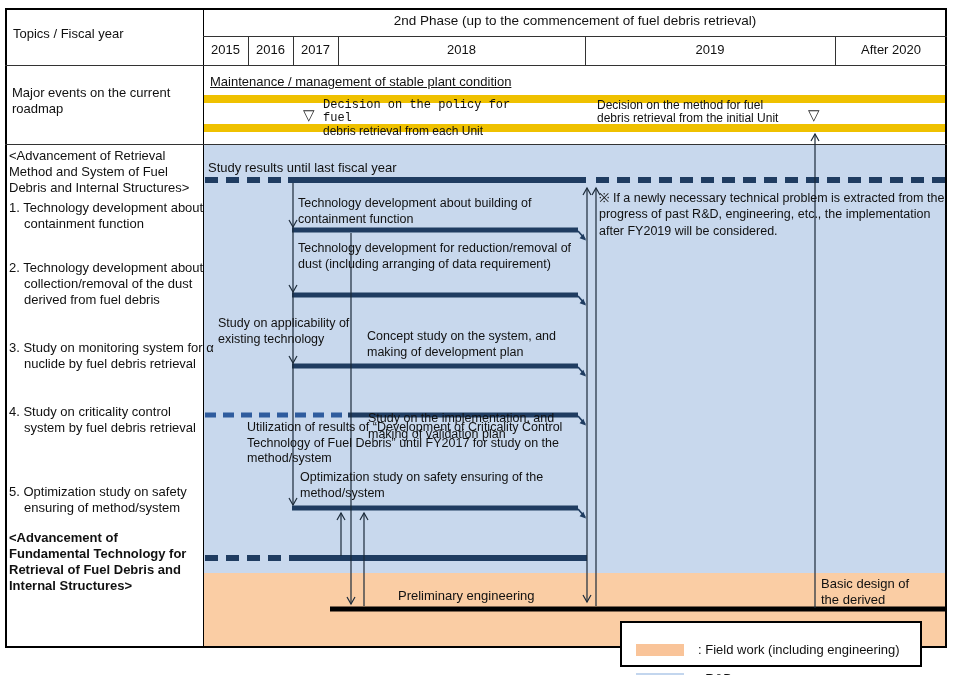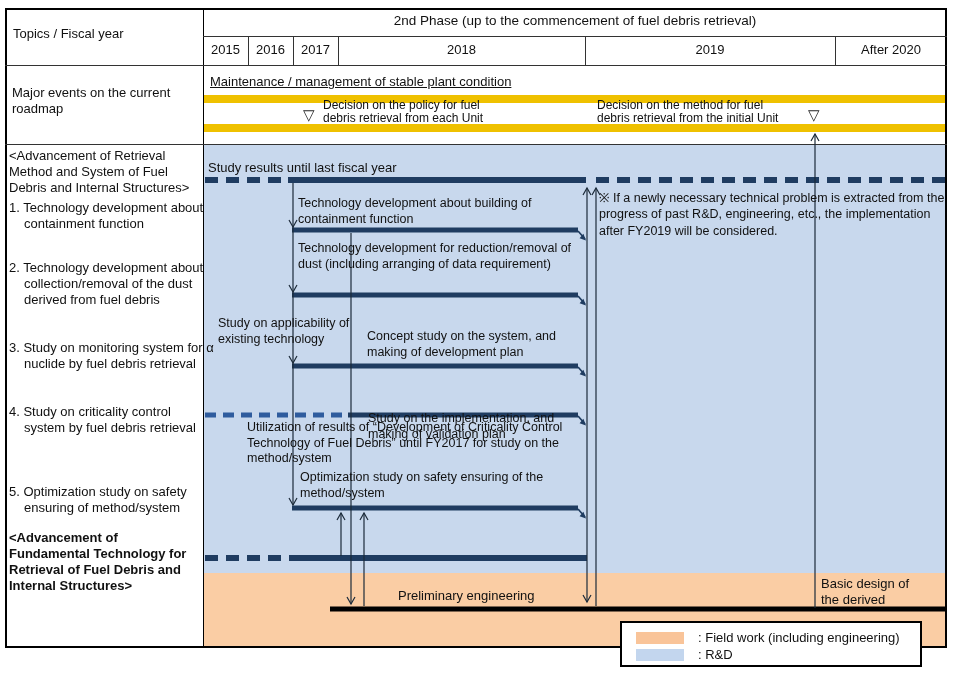--- a/index.html
+++ b/index.html
@@ -27,21 +27,21 @@
   .t12{font-size:12px;line-height:1.1;}
   .center{text-align:center;}
   .phase{left:203px;top:13px;width:744px;font-size:13.5px;}
   .topics-label{left:13px;top:26px;font-size:13px;}
   .major-label{left:12px;top:85px;width:178px;font-size:13px;}
   .maintenance{left:210px;top:74px;font-size:13px;text-decoration:underline;}
   .marker{z-index:7;font-size:15px;line-height:1;color:#222;}
   .topic{left:9px;width:190px;font-size:13px;line-height:1.22;}
   .hang{padding-left:15px;text-indent:-15px;}
   .legend{left:620px;top:621px;width:302px;height:46px;border:2px solid #000;background:#fff;z-index:8;box-sizing:border-box;padding:6px 0 0 14px;}
-  .legrow{display:flex;align-items:center;height:17px;}
+  .legrow{display:flex;align-items:center;height:17px;margin-top:12px;}
   .swatch{width:48px;height:12px;display:inline-block;}
   .leglabel{margin-left:14px;font-size:13px;}
 </style>
 </head>
 <body>
 
 <div id="stage">
 
   <div class="abs bg-blue"></div>
   <div class="abs bg-orange"></div>
@@ -129,21 +129,21 @@
   <div class="txt t13 center" style="left:203px;top:42px;width:45px;">2015</div>
   <div class="txt t13 center" style="left:248px;top:42px;width:45px;">2016</div>
   <div class="txt t13 center" style="left:293px;top:42px;width:45px;">2017</div>
   <div class="txt t13 center" style="left:338px;top:42px;width:247px;">2018</div>
   <div class="txt t13 center" style="left:585px;top:42px;width:250px;">2019</div>
   <div class="txt t13 center" style="left:835px;top:42px;width:112px;">After 2020</div>
 
   <div class="txt major-label">Major events on the current roadmap</div>
   <div class="txt maintenance">Maintenance / management of stable plant condition</div>
   <div class="txt t12" style="left:323px;top:99px;width:220px;">
-    <span style="display:block;">Decision on the policy for fuel</span>
+    <span style="display:block;font-family:Liberation Mono, monospace;">Decision on the policy for fuel</span>
     <span style="display:block;">debris retrieval from each Unit</span>
   </div>
   <div class="txt t12" style="left:597px;top:99px;width:230px;">
     <span style="display:block;">Decision on the method for fuel</span>
     <span style="display:block;">debris retrieval from the initial Unit</span>
   </div>
   <span class="abs marker" style="left:303px;top:107px;">▽</span>
   <span class="abs marker" style="left:808px;top:107px;">▽</span>
 
   <div class="txt topic" style="top:148px;">&lt;Advancement of Retrieval Method and System of Fuel Debris and Internal Structures&gt;</div>

